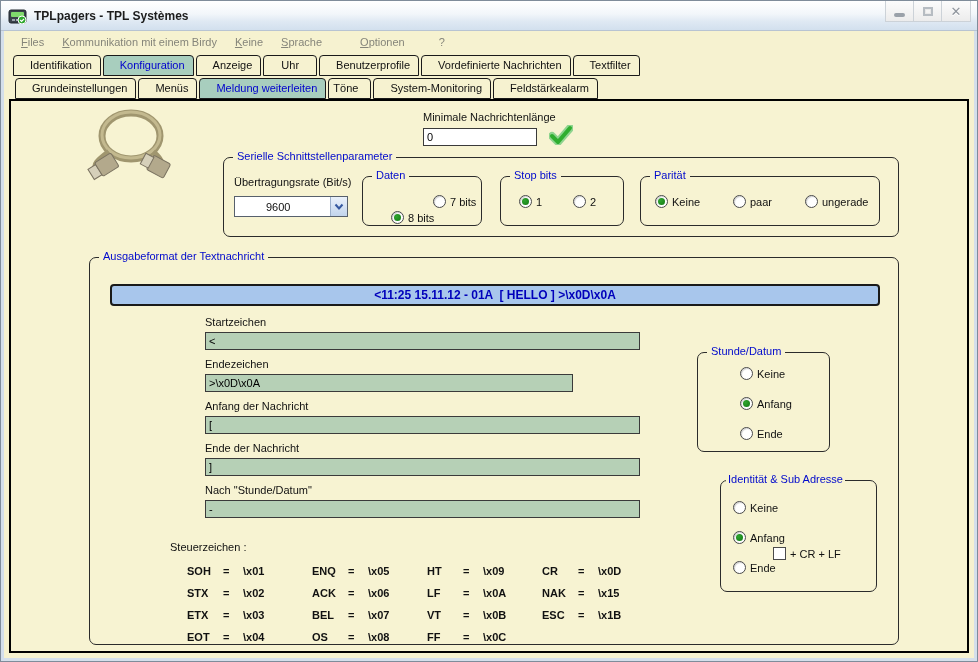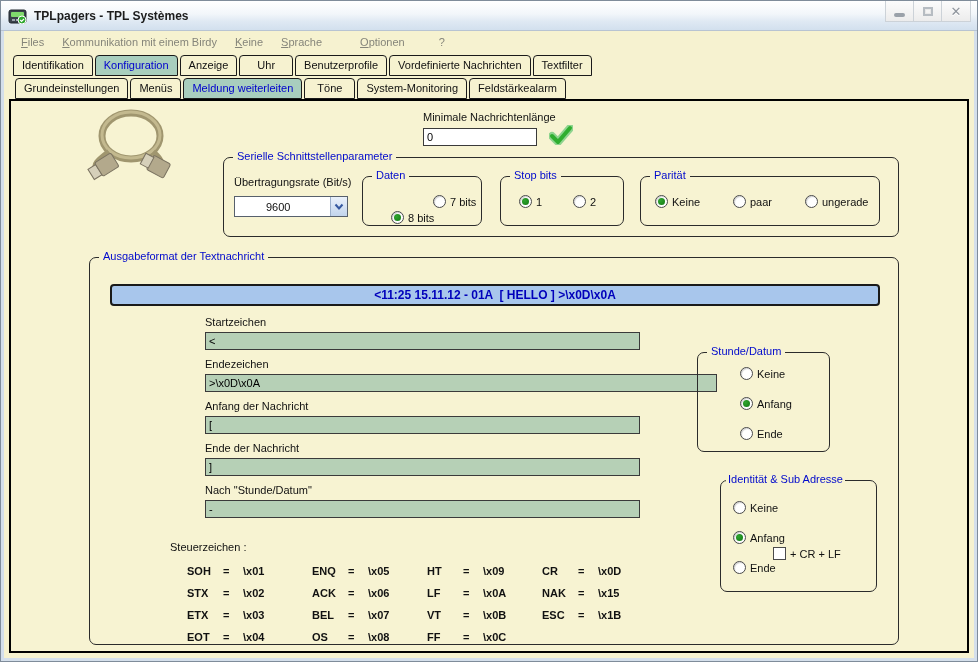--- a/index.html
+++ b/index.html
@@ -31,21 +31,21 @@
   .menu-item { color:#85857a; padding:2px 9px; cursor:default; }
   .menu-item[data-u="1"]::first-letter { text-decoration:underline; }
   .menu-optionen { margin-left:20px; }
   .menu-help { margin-left:16px; }
 
   
   .tabrow { position:absolute; left:0; right:0; display:flex; align-items:flex-end; }
   .tabrow1 { top:22px; height:23px; padding-left:9px; }
   .tabrow2 { top:46px; height:22px; padding-left:11px; }
   .tab { border:1px solid #1a1a1a; border-radius:4px 4px 0 0; background:#f6f2d0;
-    padding:3px 8px 4px 8px; margin-right:2px; white-space:nowrap; cursor:default; }
+    padding:3px 8px 4px 16px; margin-right:2px; white-space:nowrap; cursor:default; }
   .tab.active { background:#a8cebe; color:#0000cc; }
 
   
   .main-panel { position:absolute; left:5px; top:68px; width:960px; height:554px; border:2px solid #000; background:#f7f3d2; }
 
   
   .groupbox { position:absolute; border:1px solid #2b2b2b; border-radius:7px; }
   .legend { position:absolute; top:-8px; left:9px; background:#f7f3d2; padding:0 4px; color:#0009cc; white-space:nowrap; }
 
   .lbl { position:absolute; color:#111; white-space:nowrap; }
@@ -129,21 +129,21 @@
       <span class="tab" style="padding:3px 17px 4px 17px;">Uhr</span>
       <span class="tab">Benutzerprofile</span>
       <span class="tab">Vordefinierte Nachrichten</span>
       <span class="tab">Textfilter</span>
     </div>
 
     <div class="tabrow tabrow2">
       <span class="tab">Grundeinstellungen</span>
       <span class="tab">Menüs</span>
       <span class="tab active">Meldung weiterleiten</span>
-      <span class="tab" style="padding:3px 12px 4px 12px;margin-top:45px;">Töne</span>
+      <span class="tab" style="padding:3px 12px 4px 4px;margin-top:45px;">Töne</span>
       <span class="tab">System-Monitoring</span>
       <span class="tab">Feldstärkealarm</span>
     </div>
 
     <div class="main-panel">
 
       <svg style="position:absolute;left:72px;top:6px;" width="92" height="76" viewBox="0 0 92 76">
         <ellipse cx="48" cy="29" rx="29" ry="23" fill="none" stroke="#a0966f" stroke-width="7"></ellipse>
         <ellipse cx="48" cy="28" rx="29" ry="23" fill="none" stroke="#c3b98f" stroke-width="3"></ellipse>
         <path d="M26 45 C14 54 10 58 14 62" fill="none" stroke="#a0966f" stroke-width="6"></path>
@@ -223,21 +223,21 @@
         <span class="legend">Ausgabeformat der Textnachricht</span>
 
         <div class="preview-bar">
           <span class="preview-text">&lt;11:25 15.11.12 - 01A  [ HELLO ] &gt;\x0D\x0A</span>
         </div>
 
         <div class="lbl" style="left:115px;top:58px;">Startzeichen</div>
         <input class="field" style="left: 115px; top: 74px; width: 435px;" value="&lt;">
 
         <div class="lbl" style="left:115px;top:100px;">Endezeichen</div>
-        <input class="field" style="left: 115px; top: 116px; width: 512px;" value="&gt;\x0D\x0A">
+        <input class="field" style="left: 115px; top: 116px; width: 368px;" value="&gt;\x0D\x0A">
 
         <div class="lbl" style="left:115px;top:142px;">Anfang der Nachricht</div>
         <input class="field" style="left: 115px; top: 158px; width: 435px;" value="[">
 
         <div class="lbl" style="left:115px;top:184px;">Ende der Nachricht</div>
         <input class="field" style="left: 115px; top: 200px; width: 435px;" value="]">
 
         <div class="lbl" style="left:115px;top:226px;">Nach "Stunde/Datum"</div>
         <input class="field" style="left: 115px; top: 242px; width: 435px;" value="-">
 

